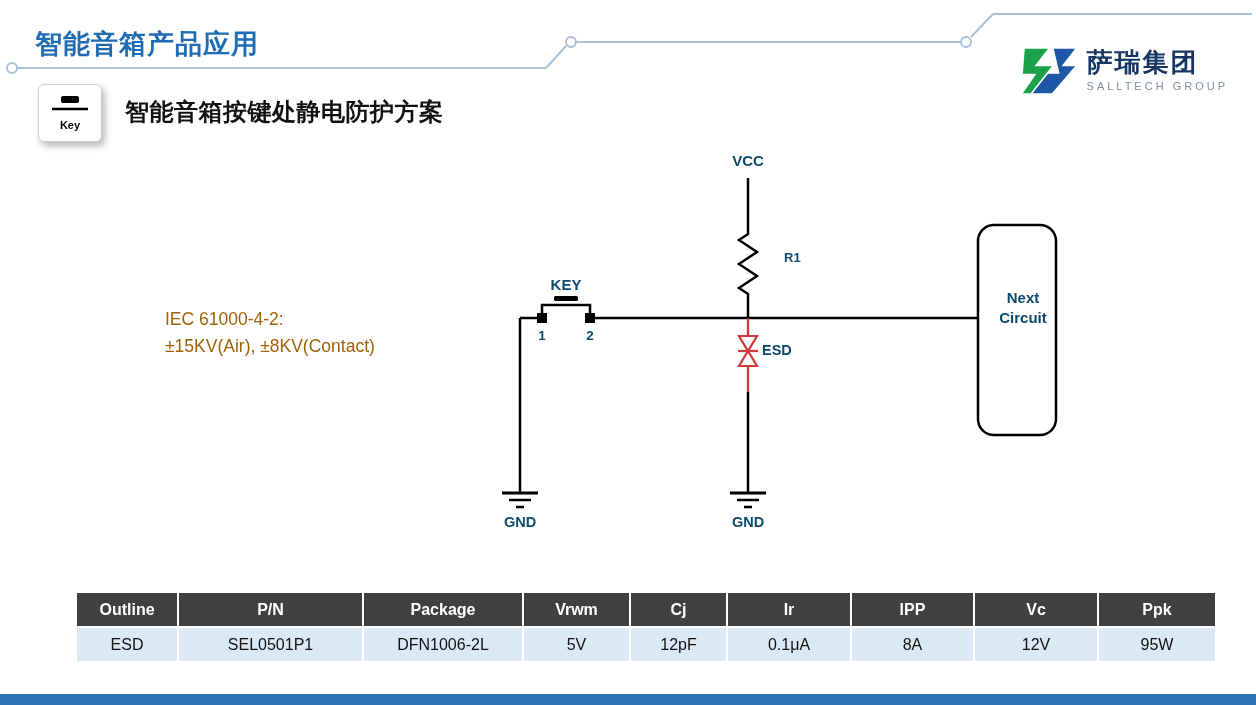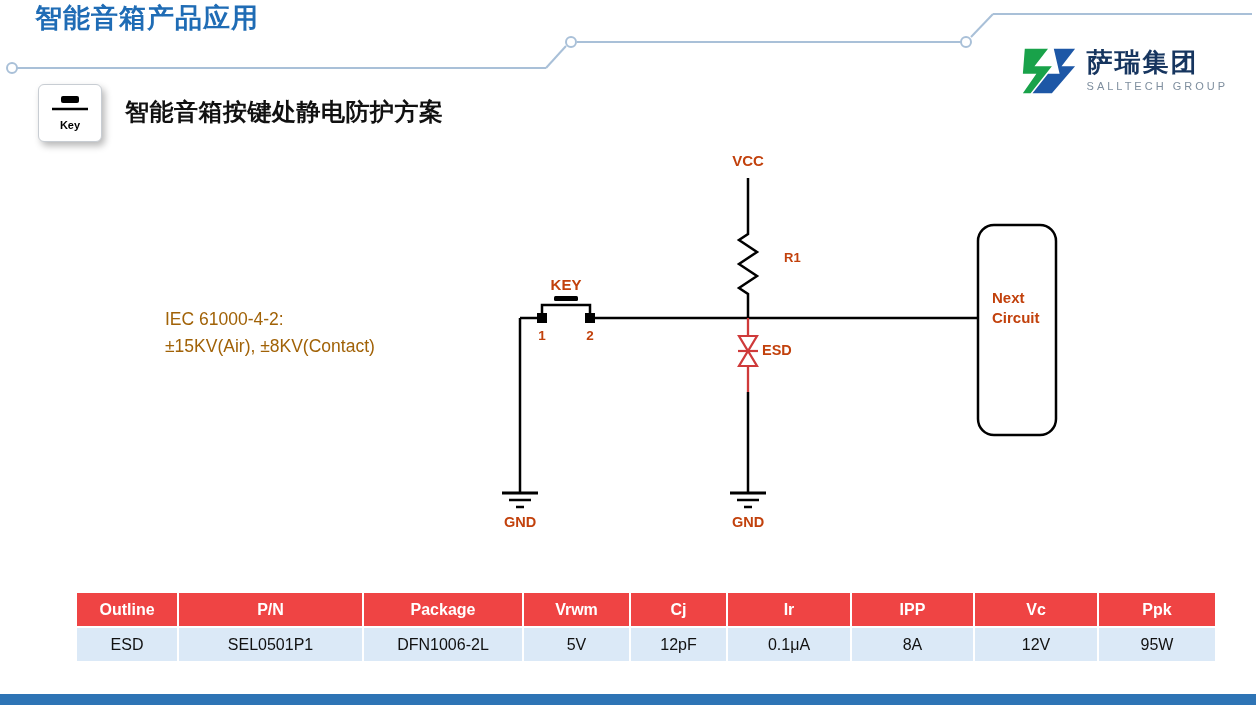--- a/index.html
+++ b/index.html
@@ -3,57 +3,57 @@
 <meta charset="utf-8">
 <style>
   html,body{margin:0;padding:0;}
   body{width:1256px;height:705px;background:#fff;overflow:hidden;
        font-family:"Liberation Sans", sans-serif;color:#111;}
   .page{position:relative;width:1256px;height:705px;background:#fff;overflow:hidden;}
 
   
   .deco{position:absolute;left:0;top:0;width:1256px;height:90px;pointer-events:none;}
 
-  .page-title{position:absolute;left:35px;top:0;margin:0;
+  .page-title{position:absolute;left:35px;top:26px;margin:0;
               font-size:27px;font-weight:bold;color:#1f6cb5;letter-spacing:1px;}
 
   
   .logo{position:absolute;top:16px;right:28px;display:flex;align-items:center;gap:10px;margin-top:28px;}
   .logo-text{display:flex;flex-direction:column;line-height:1.1;}
   .logo-name{font-size:26px;font-weight:bold;color:#16355f;letter-spacing:2px;}
   .logo-sub{font-size:11px;color:#7e8e9e;letter-spacing:3px;margin-top:3px;}
 
   
   .key-badge{position:absolute;left:38px;top:84px;width:62px;height:56px;background:#fff;
              border:1px solid #c8cdd3;border-radius:6px;box-shadow:3px 4px 7px rgba(0,0,0,.28);
              display:flex;flex-direction:column;align-items:center;justify-content:center;gap:4px;}
   .key-badge-label{font-size:11px;font-weight:bold;color:#000;}
 
   .section-title{position:absolute;left:125px;top:96px;margin:0;
                  font-size:24px;font-weight:bold;color:#111;letter-spacing:.5px;}
 
   
   .circuit{position:absolute;left:0;top:140px;width:1256px;height:440px;}
   .circuit svg{position:absolute;left:0;top:0;}
-  .clabel{position:absolute;font-weight:bold;color:#c2410c;white-space:nowrap;}
+  .clabel{position:absolute;font-weight:bold;color:#0c4a6e;white-space:nowrap;text-align:center;}
   .vcc{left:748px;top:12px;transform:translateX(-50%);font-size:15px;}
   .r1{left:784px;top:110px;font-size:13px;}
   .keylbl{left:566px;top:136px;transform:translateX(-50%);font-size:15px;}
   .pin1{left:542px;top:188px;transform:translateX(-50%);font-size:13.5px;}
   .pin2{left:590px;top:188px;transform:translateX(-50%);font-size:13.5px;}
   .esdlbl{left:762px;top:202px;font-size:14.5px;}
   .gndl{left:520px;top:374px;transform:translateX(-50%);font-size:14.5px;}
   .gndr{left:748px;top:374px;transform:translateX(-50%);font-size:14.5px;}
   .next{left:992px;top:148px;width:62px;font-size:15px;line-height:1.3;white-space:normal;}
   .iec{position:absolute;left:165px;top:166px;font-size:17.5px;color:#a16207;line-height:1.55;}
 
   
   .spec-table{position:absolute;left:75px;top:591px;width:1130px;
               border-collapse:separate;border-spacing:2px;table-layout:fixed;}
-  .spec-table th{background:#ef4444;color:#fff;font-size:16px;font-weight:bold;
+  .spec-table th{background:#404040;color:#fff;font-size:16px;font-weight:bold;
                  height:33px;text-align:center;padding:0;}
   .spec-table td{background:#dbe9f7;color:#111;font-size:16px;
                  height:33px;text-align:center;padding:0;}
 
   .footer-bar{position:absolute;left:0;bottom:0;width:1256px;height:11px;background:#2e74b5;}
 </style>
 </head>
 <body>
 
 <div class="page">

